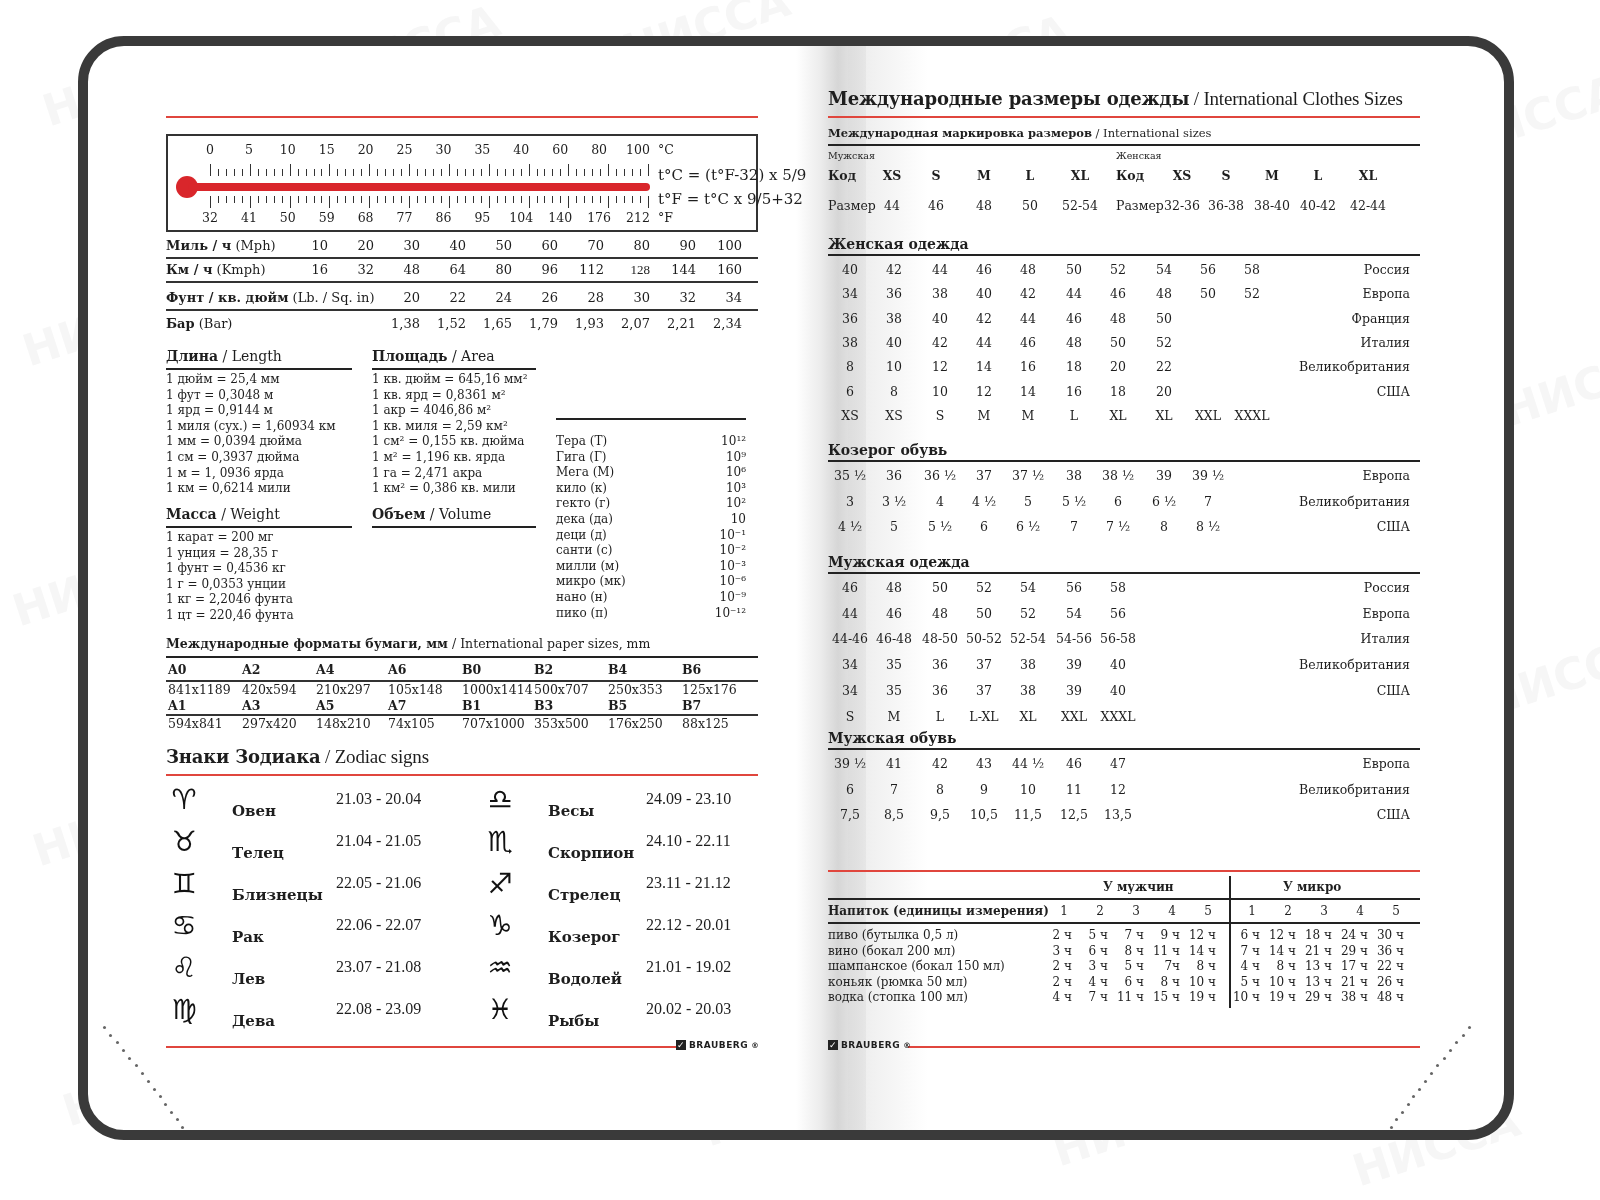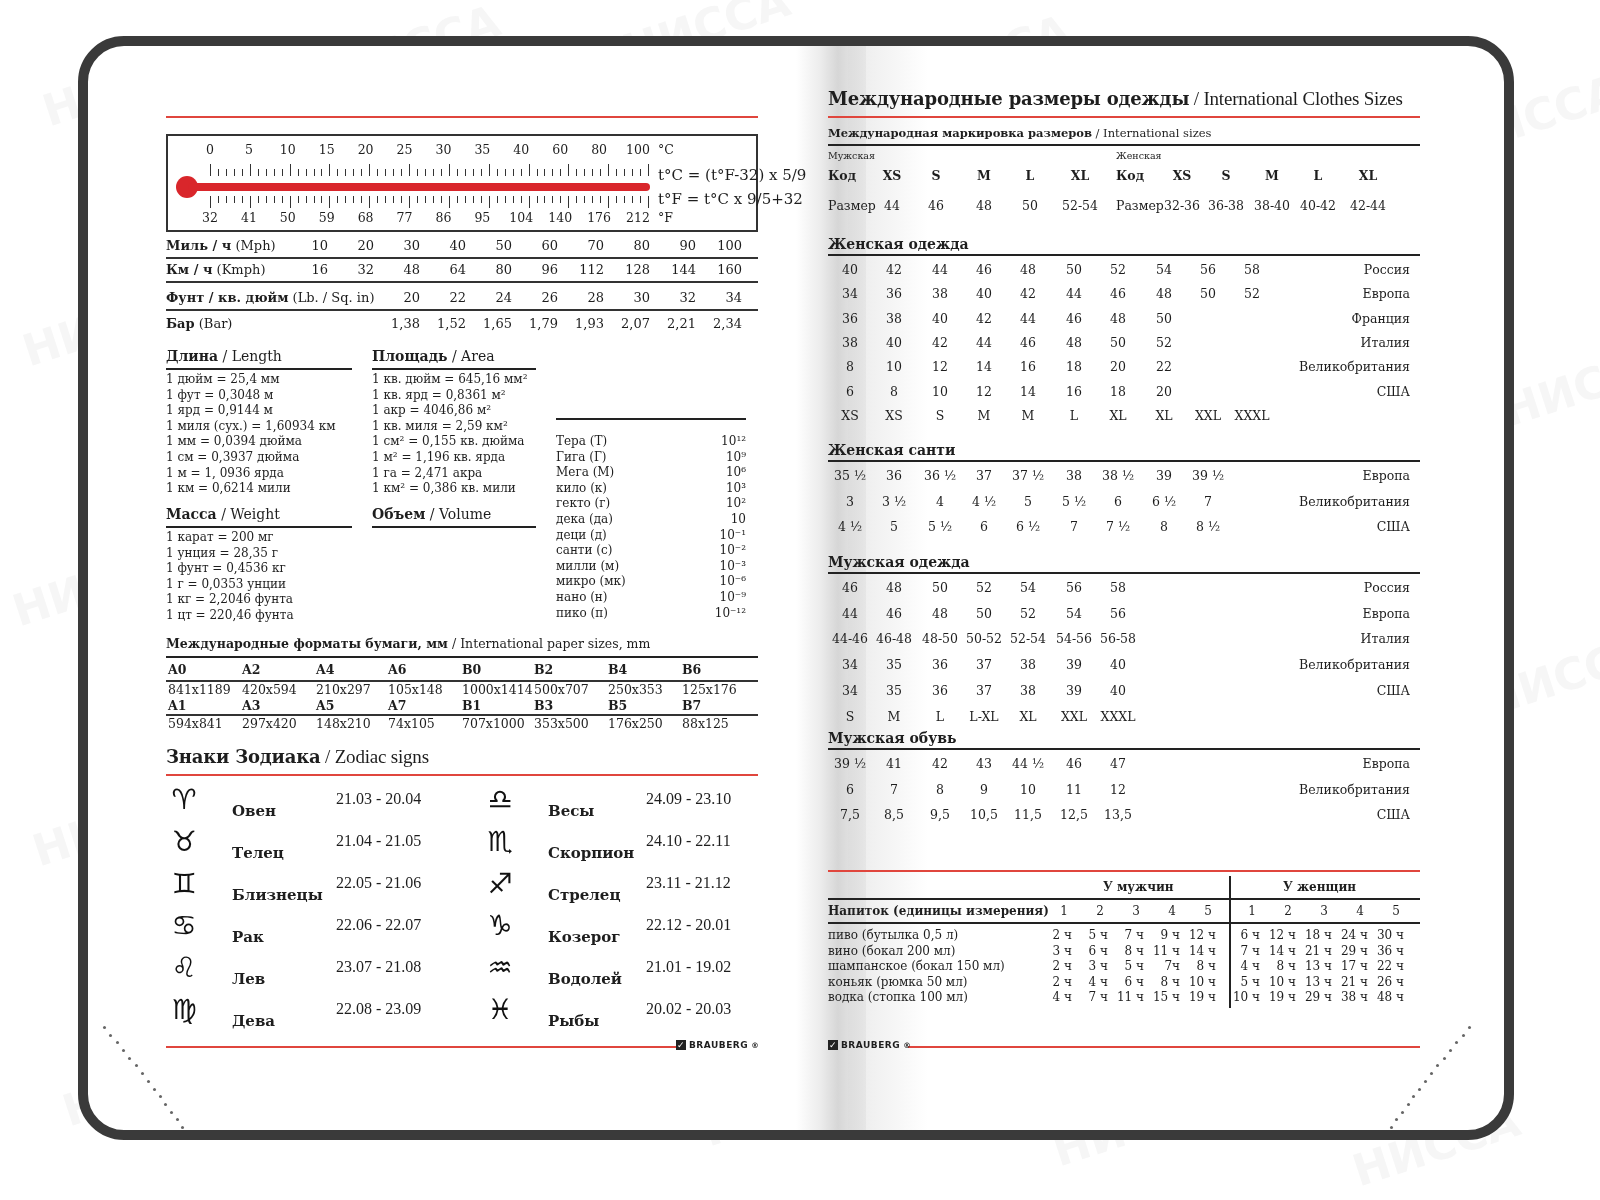--- a/index.html
+++ b/index.html
@@ -295,21 +295,21 @@
         <div class="thin-rule" style="left:0;top:211px;width:592px;height:2px;background:#333;"></div>
         <div class="speed" style="top:216px;height:20px;">
           <span class="lbl"><b>Км / ч</b><span> (Kmph)</span></span>
           <span class="v" style="left:162px;">16</span>
           <span class="v" style="left:208px;">32</span>
           <span class="v" style="left:254px;">48</span>
           <span class="v" style="left:300px;">64</span>
           <span class="v" style="left:346px;">80</span>
           <span class="v" style="left:392px;">96</span>
           <span class="v" style="left:438px;">112</span>
-          <span class="v" style="left:484px;">128</span>
+          <span class="v" style="left:484px;font-family:Liberation Serif, serif;">128</span>
           <span class="v" style="left:530px;">144</span>
           <span class="v" style="left:576px;">160</span>
         </div>
         <div class="thin-rule" style="left:0;top:235px;width:592px;height:1.5px;background:#333;"></div>
         <div class="speed" style="top:244px;height:20px;">
           <span class="lbl"><b>Фунт / кв. дюйм</b><span> (Lb. / Sq. in)</span></span>
           <span class="v" style="left:254px;">20</span>
           <span class="v" style="left:300px;">22</span>
           <span class="v" style="left:346px;">24</span>
           <span class="v" style="left:392px;">26</span>
@@ -617,21 +617,21 @@
           <span class="c" style="left:66px;">XS</span>
           <span class="c" style="left:112px;">S</span>
           <span class="c" style="left:156px;">M</span>
           <span class="c" style="left:200px;">M</span>
           <span class="c" style="left:246px;">L</span>
           <span class="c" style="left:290px;">XL</span>
           <span class="c" style="left:336px;">XL</span>
           <span class="c" style="left:380px;">XXL</span>
           <span class="c" style="left:424px;">XXXL</span>
         </div>
-        <div class="subhead" style="left:0;top:396px;font-weight:bold;">Женская санти</div>
+        <div class="subhead" style="left:0;top:396px;font-weight:bold;">Козерог обувь</div>
         <div class="black-rule" style="left:0;top:414px;width:592px;"></div>
         <div class="cs" style="top:422px;height:18px;">
           <span class="c" style="left:22px;">35 ½</span>
           <span class="c" style="left:66px;">36</span>
           <span class="c" style="left:112px;">36 ½</span>
           <span class="c" style="left:156px;">37</span>
           <span class="c" style="left:200px;">37 ½</span>
           <span class="c" style="left:246px;">38</span>
           <span class="c" style="left:290px;">38 ½</span>
           <span class="c" style="left:336px;">39</span>
@@ -753,21 +753,21 @@
           <span class="c" style="left:200px;">11,5</span>
           <span class="c" style="left:246px;">12,5</span>
           <span class="c" style="left:290px;">13,5</span>
           <span class="rgt">США</span>
         </div>
       </div>
 
     <div class="red-rule" style="left:0;top:824px;width:592px;"></div>
     <div class="alc" id="alcohol" style="top:830px;height:140px;">
         <span class="bold" style="left:275px;top:4px;">У мужчин</span>
-        <span class="bold" style="left:455px;top:4px;">У женщин</span>
+        <span class="bold" style="left:455px;top:4px;">У микро</span>
         <div class="black-rule" style="left:0;top:22px;width:592px;"></div>
         <span class="bold" style="left:0;top:28px;">Напиток (единицы измерения)</span>
         <span class="r" style="left:240px;top:28px;">1</span>
         <span class="r" style="left:428px;top:28px;">1</span>
         <span class="r" style="left:276px;top:28px;">2</span>
         <span class="r" style="left:464px;top:28px;">2</span>
         <span class="r" style="left:312px;top:28px;">3</span>
         <span class="r" style="left:500px;top:28px;">3</span>
         <span class="r" style="left:348px;top:28px;">4</span>
         <span class="r" style="left:536px;top:28px;">4</span>

